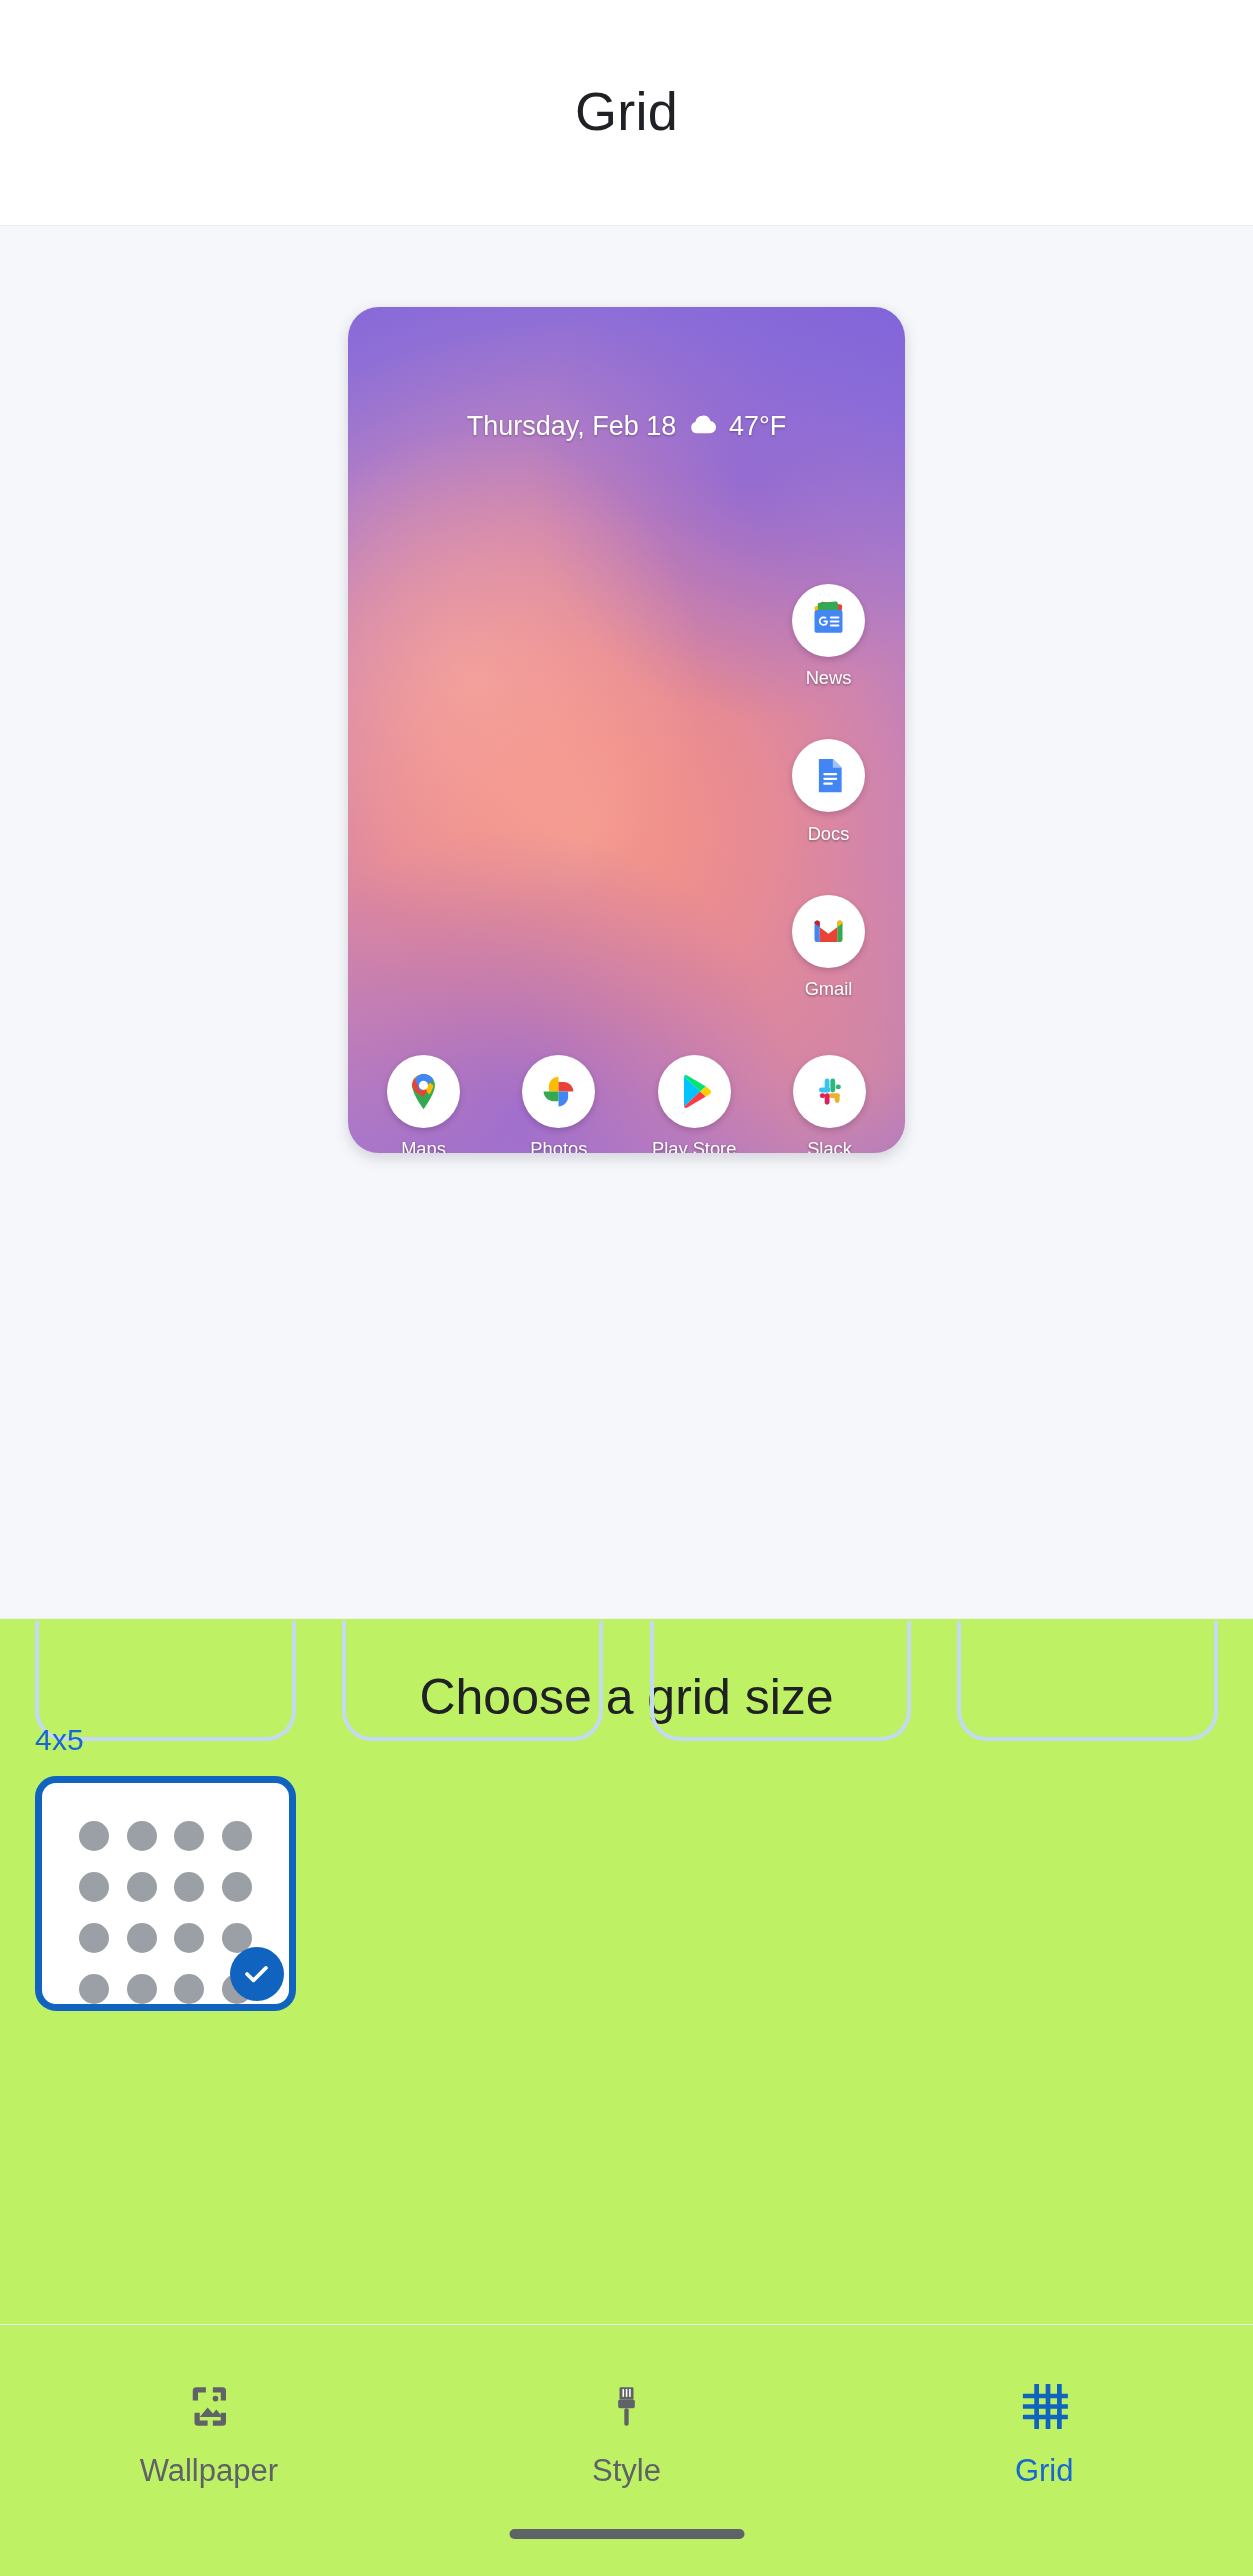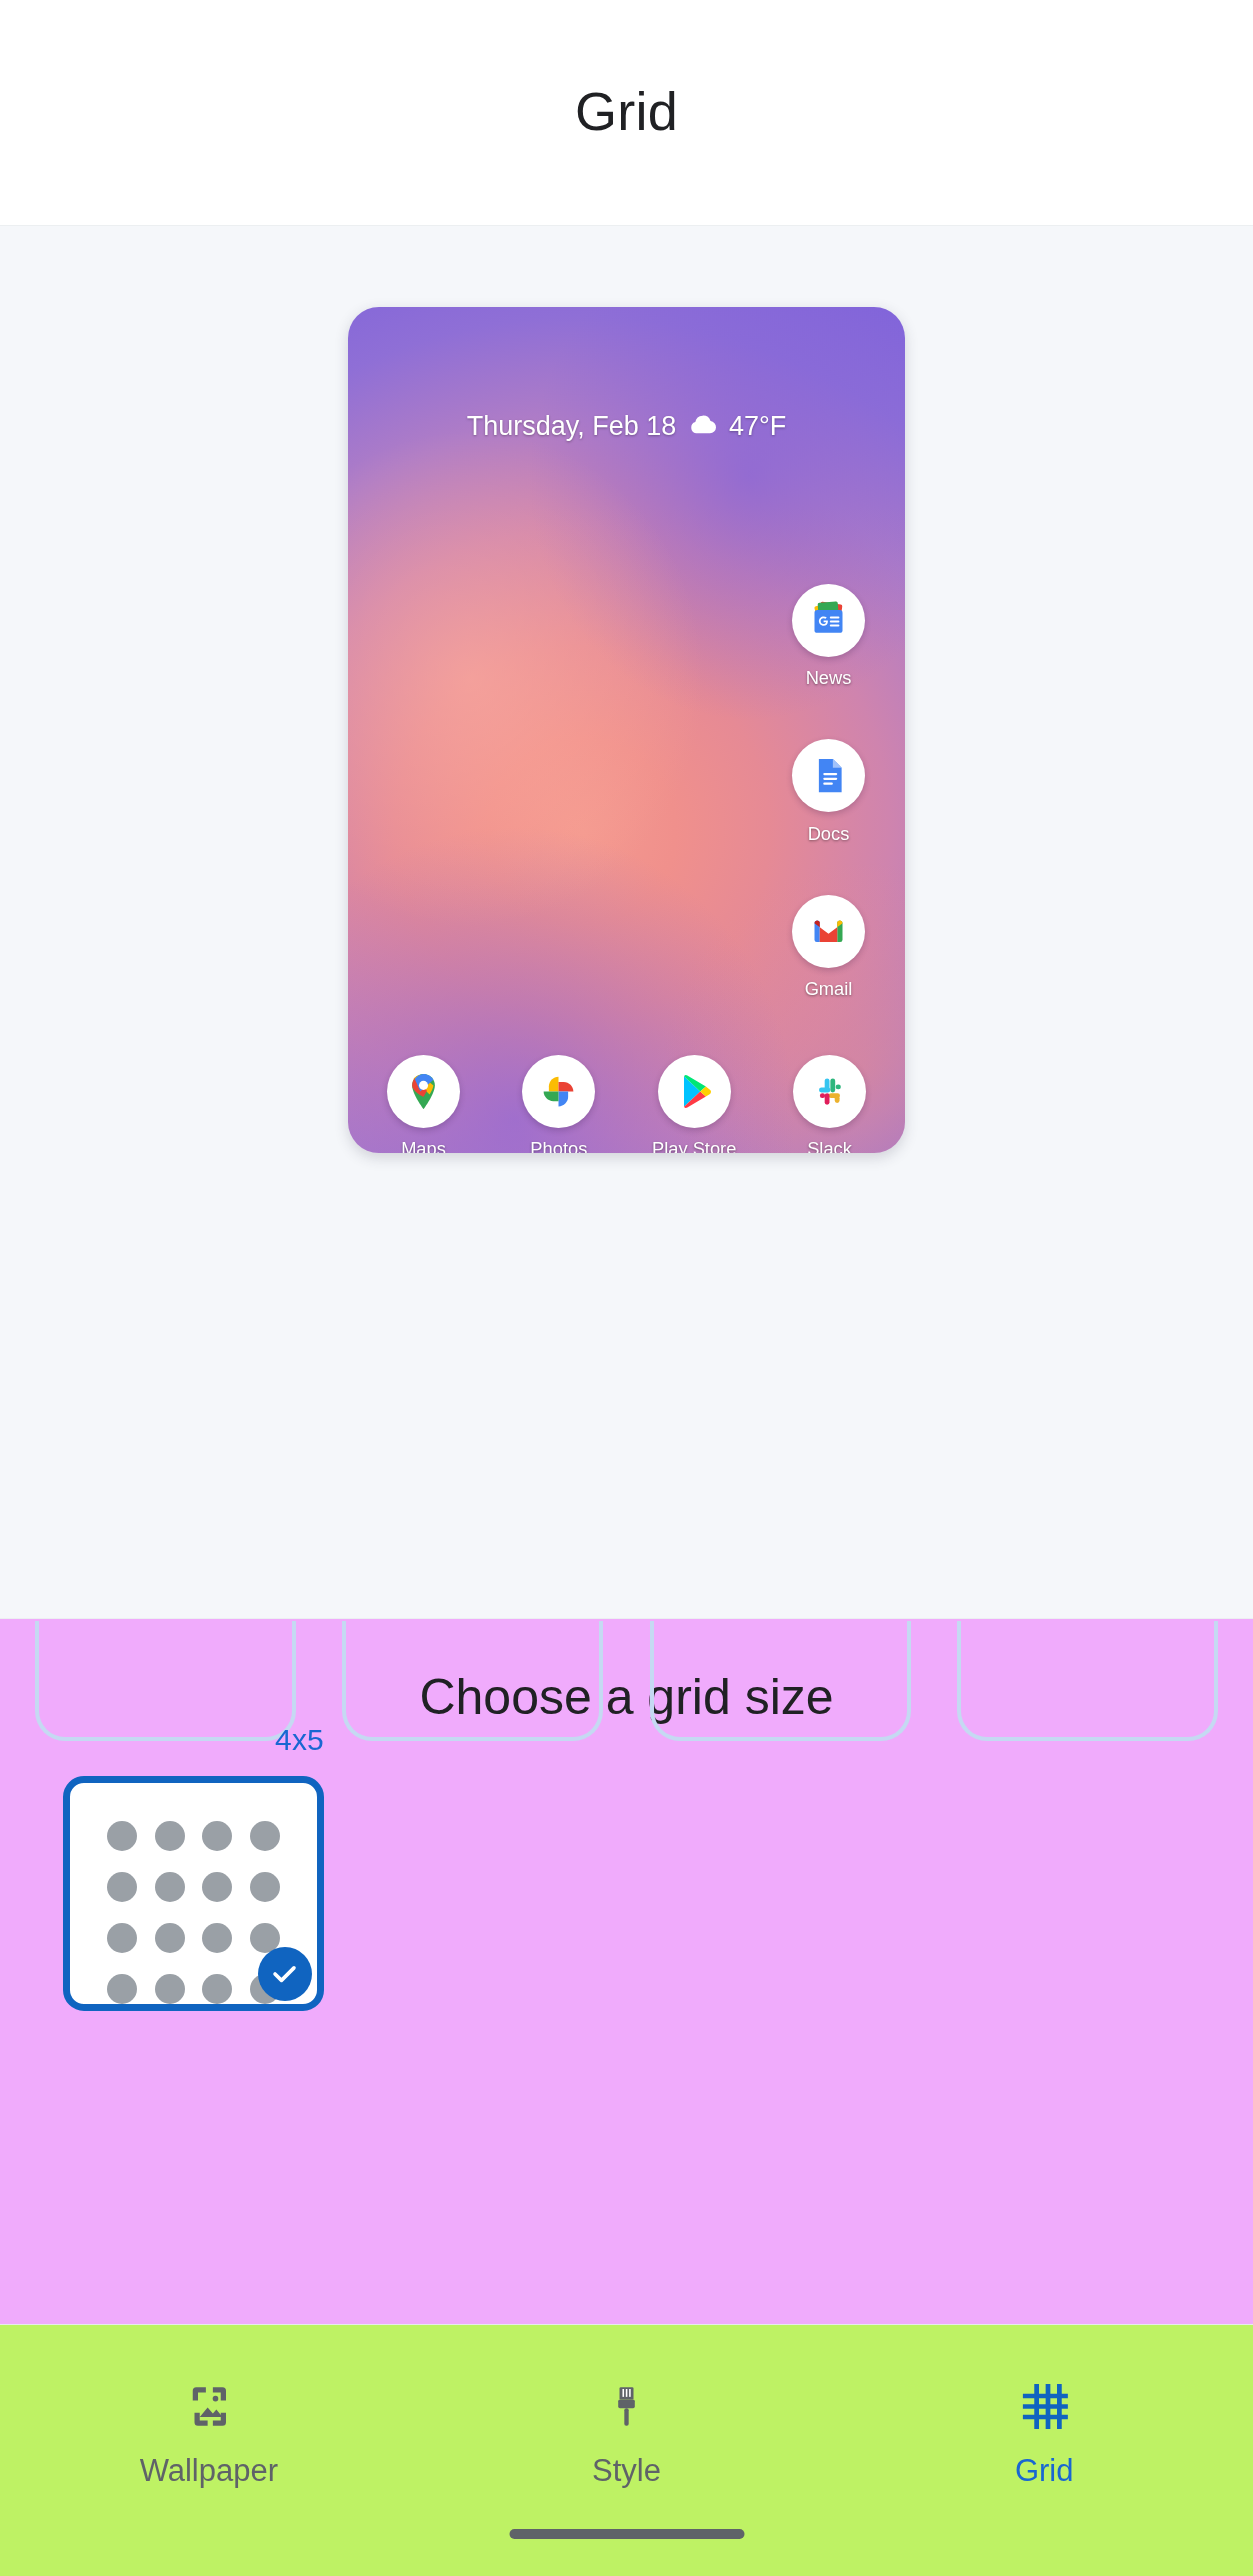--- a/index.html
+++ b/index.html
@@ -107,21 +107,21 @@
   .app-label {
     margin-top:10.4px;
     font-size:18.3px; color:#ffffff;
     text-shadow:0 0.9px 2.6px rgba(0,0,0,0.45);
     white-space:nowrap;
   }
 
   
   .picker {
     flex:1 1 auto;
-    background:#f0abfc;
+    background:#bef264;
     position:relative;
     overflow:hidden;
     border-top:0.9px solid #eceff1;
   }
   .picker-title {
     text-align:center;
     font-size:50px; color:#202124; font-weight:400;
     padding-top:49px;
   }
   .ghost-row {
@@ -135,22 +135,22 @@
     border:4.4px solid #c5d9f2;
     border-top:none;
     border-radius:0 0 30px 30px;
   }
   .option-strip {
     position:absolute; left:0; right:0; top:104px;
     display:flex; align-items:flex-start; gap:45px;
     padding-left:35px;
   }
   .option {
-    display:flex; flex-direction:column; align-items:flex-end;
-    width:261px; flex:0 0 261px;margin-left:28px;
+    display:flex; flex-direction:column; align-items:flex-start;
+    width:261px; flex:0 0 261px;
   }
   .option-label {
     font-size:30px; color:#1967d2; font-weight:400;
     margin-bottom:19px; letter-spacing:0.2px;
   }
   .option-card {
     position:relative;
     width:261px; height:235px;
     border:7px solid #1064c0;
     border-radius:21px;

